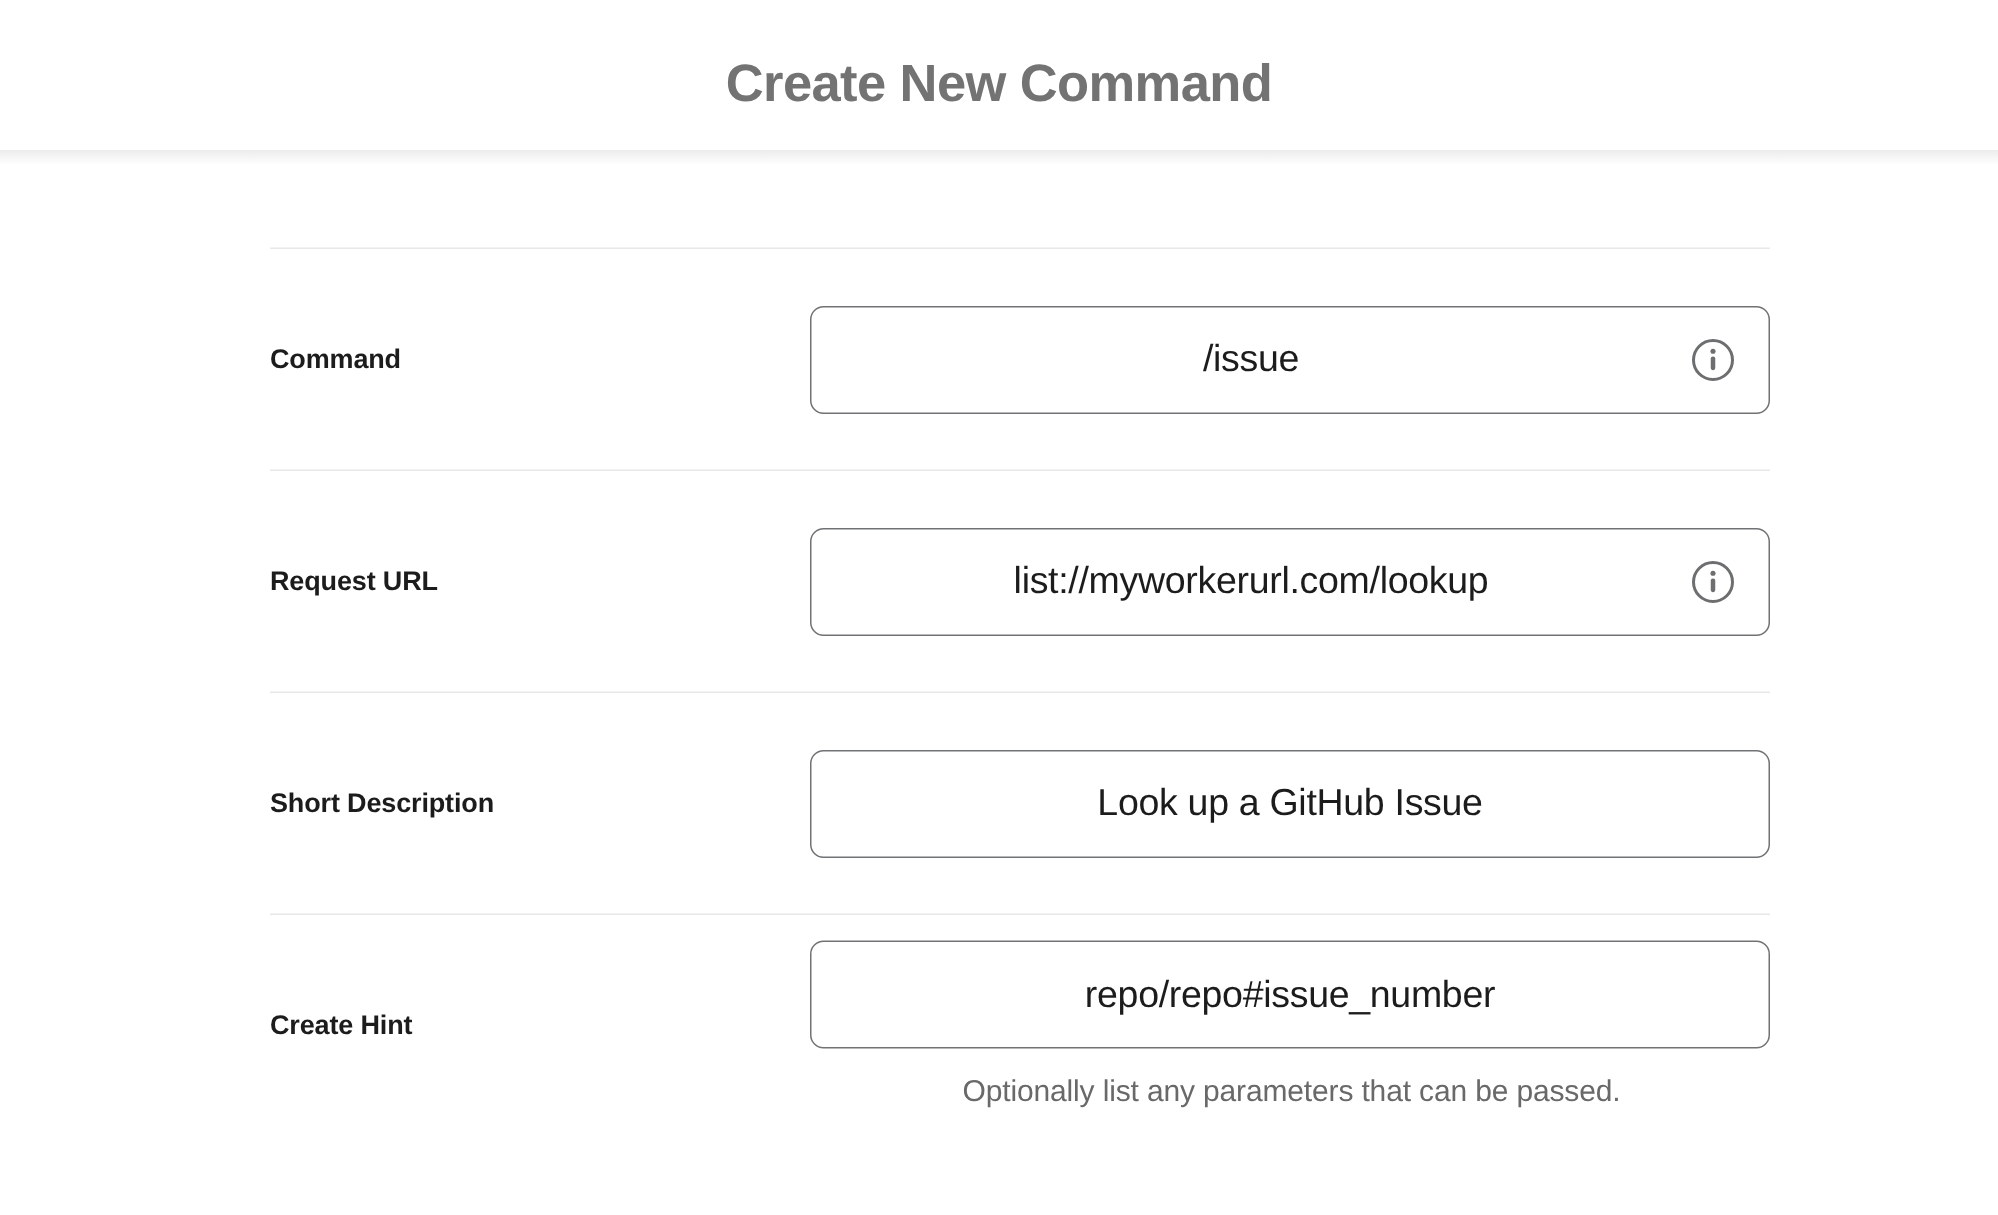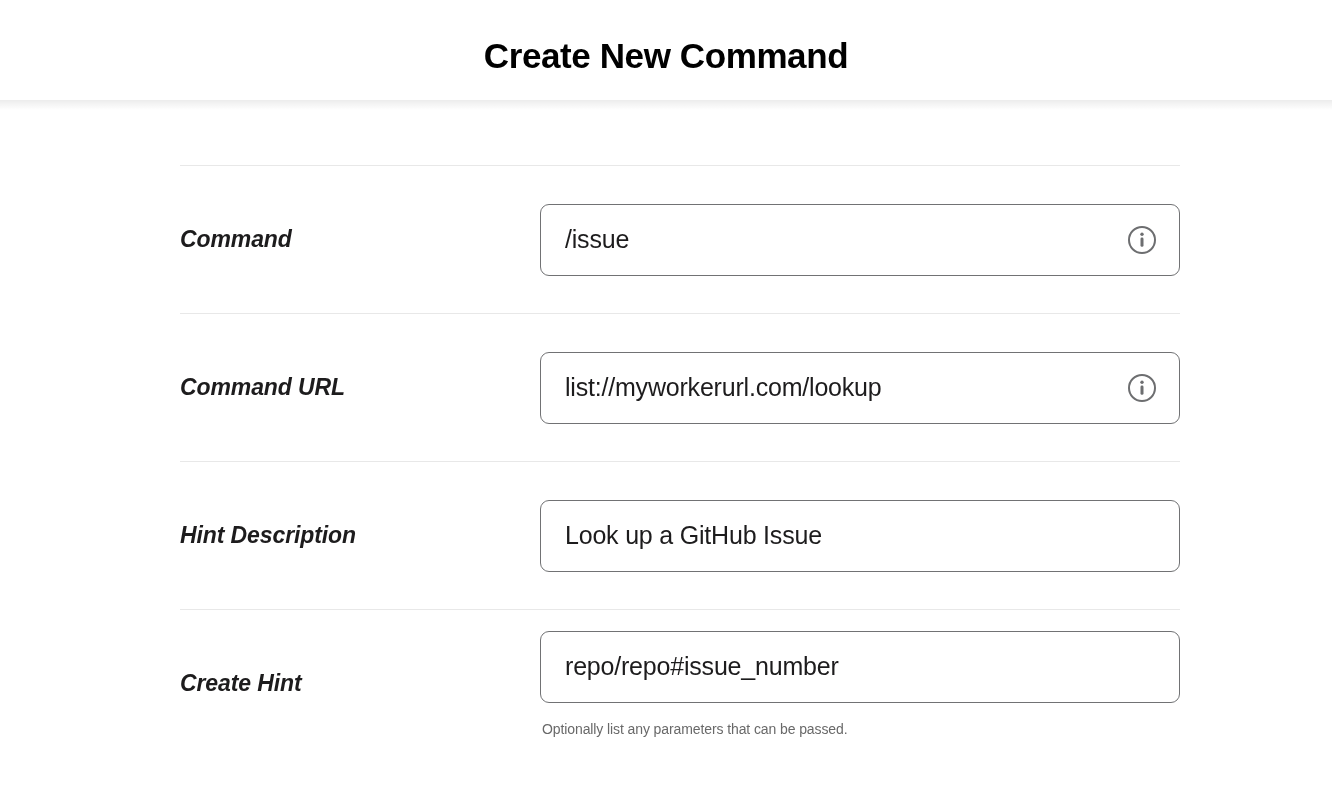--- a/index.html
+++ b/index.html
@@ -30,21 +30,21 @@
     position: absolute;
     left: 0; right: 0; bottom: 0;
     height: 10px;
     background: linear-gradient(to bottom, rgba(0,0,0,0.075), rgba(0,0,0,0));
     pointer-events: none;
   }
   .modal-title {
     font-size: 35px;
     font-weight: bold;
     letter-spacing: -0.4px;
-    color: #000000;
+    color: #737373;
     margin: 0;
     line-height: 1;
   }
 
   
   .modal-body {
     background: #ffffff;
     padding: 0;
   }
   .form-rows {
@@ -60,31 +60,31 @@
     min-height: 148px;
     box-sizing: border-box;
   }
   .form-row:first-child {
     margin-top: 55px;
   }
 
   .row-label {
     width: 360px;
     flex: 0 0 360px;
-    font-size: 23px;
+    font-size: 18px;
     font-weight: bold;
     color: #1d1c1d;
     letter-spacing: -0.1px;
-    font-style: italic;
   }
 
   .field-col {
     flex: 1 1 auto;
     display: flex;
     flex-direction: column;
+    text-align: center;
   }
 
   .input-wrap {
     position: relative;
     width: 640px;
     height: 72px;
     box-sizing: border-box;
     border: 1px solid #717274;
     border-radius: 9px;
     background: #ffffff;
@@ -107,21 +107,21 @@
     width: 30px;
     height: 30px;
     margin-right: 22px;
     display: block;
   }
   .info-icon svg { display: block; }
 
   .helper-text {
     margin-top: 18px;
     margin-left: 2px;
-    font-size: 14px;
+    font-size: 20px;
     color: #696969;
     letter-spacing: -0.1px;
   }
 </style>
 </head>
 <body>
 
 <div class="modal-header">
   <h1 class="modal-title">Create New Command</h1>
 </div>
@@ -139,37 +139,37 @@
               <circle cx="15" cy="15" r="13" fill="none" stroke="#6d6e70" stroke-width="2"></circle>
               <circle cx="15" cy="9.2" r="1.7" fill="#6d6e70"></circle>
               <rect x="13.5" y="12.6" width="3" height="9.2" rx="1.4" fill="#6d6e70"></rect>
             </svg>
           </span>
         </div>
       </div>
     </div>
 
     <div class="form-row">
-      <div class="row-label">Command URL</div>
+      <div class="row-label">Request URL</div>
       <div class="field-col">
         <div class="input-wrap">
           <div class="input-value" placeholder="https://example.com/slack/command">list://myworkerurl.com/lookup</div>
           <span class="info-icon">
             <svg width="30" height="30" viewBox="0 0 30 30" aria-hidden="true">
               <circle cx="15" cy="15" r="13" fill="none" stroke="#6d6e70" stroke-width="2"></circle>
               <circle cx="15" cy="9.2" r="1.7" fill="#6d6e70"></circle>
               <rect x="13.5" y="12.6" width="3" height="9.2" rx="1.4" fill="#6d6e70"></rect>
             </svg>
           </span>
         </div>
       </div>
     </div>
 
     <div class="form-row">
-      <div class="row-label">Hint Description</div>
+      <div class="row-label">Short Description</div>
       <div class="field-col">
         <div class="input-wrap">
           <div class="input-value">Look up a GitHub Issue</div>
         </div>
       </div>
     </div>
 
     <div class="form-row">
       <div class="row-label">Create Hint</div>
       <div class="field-col">

